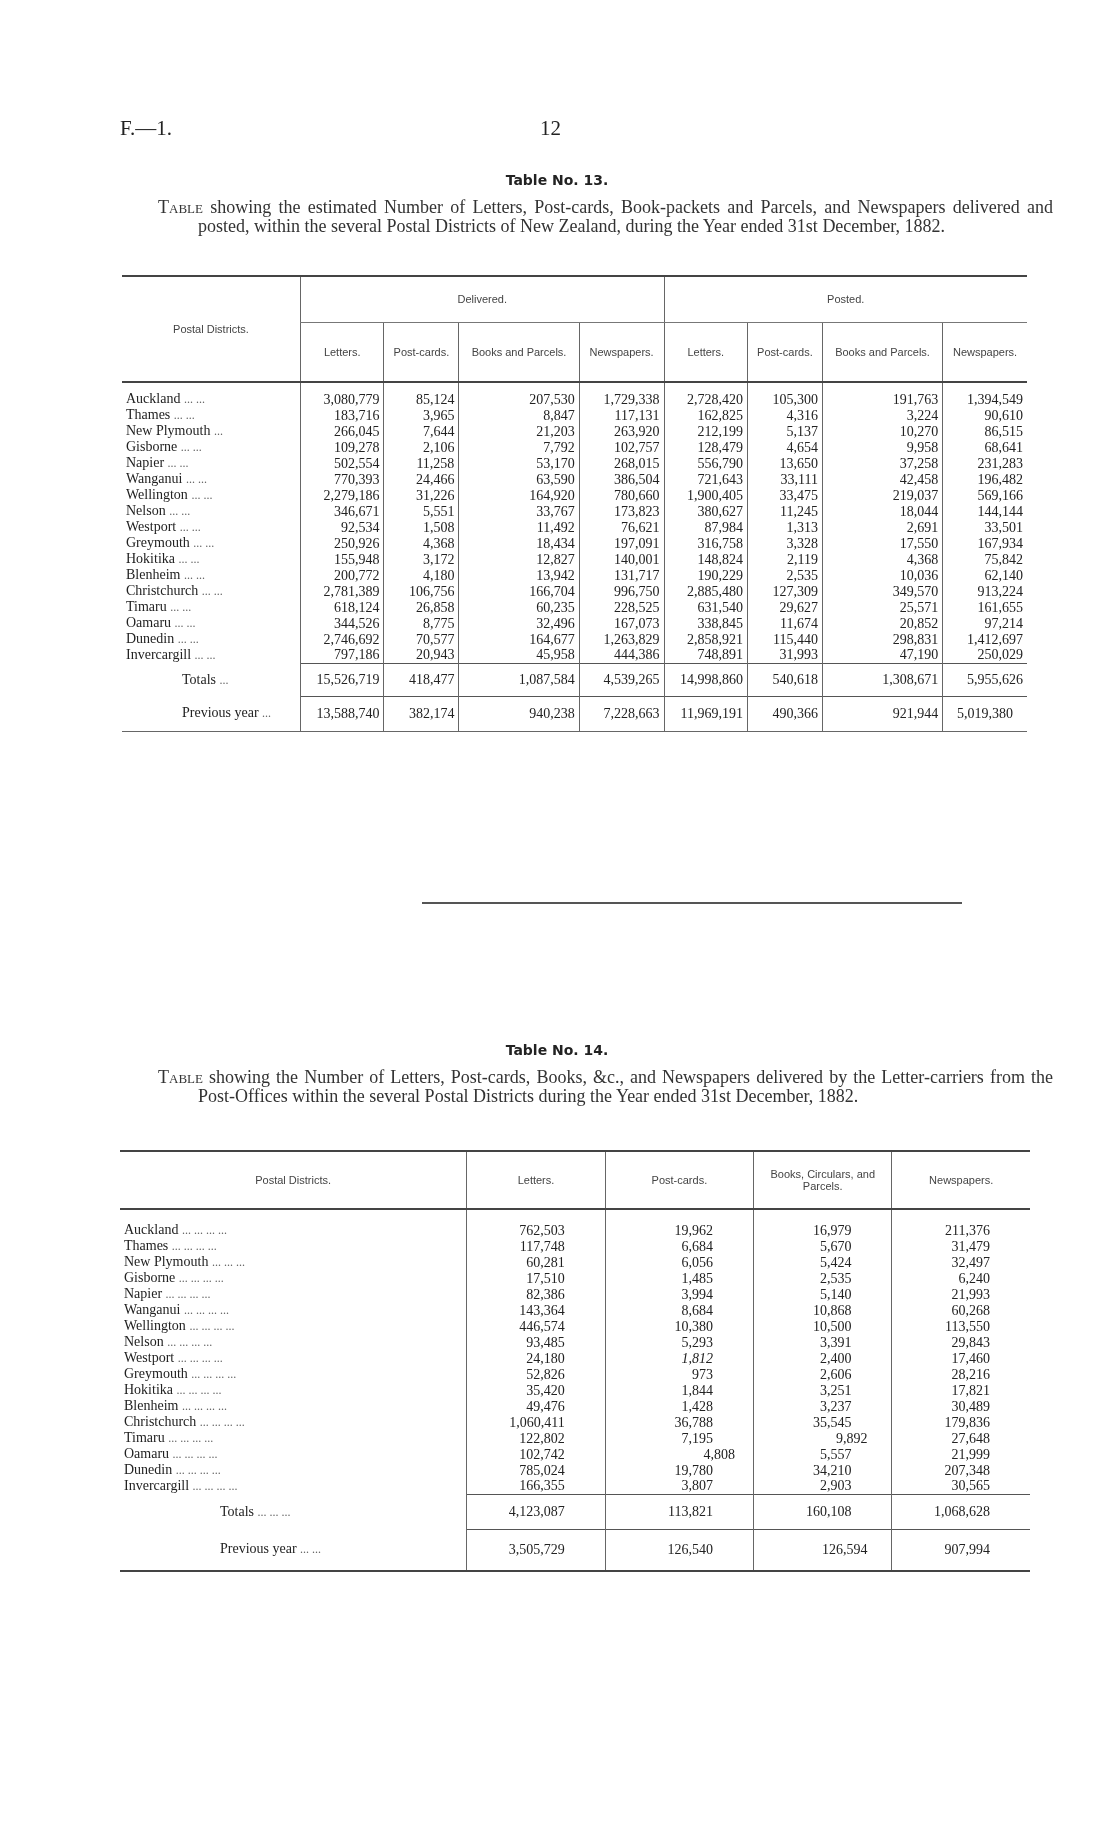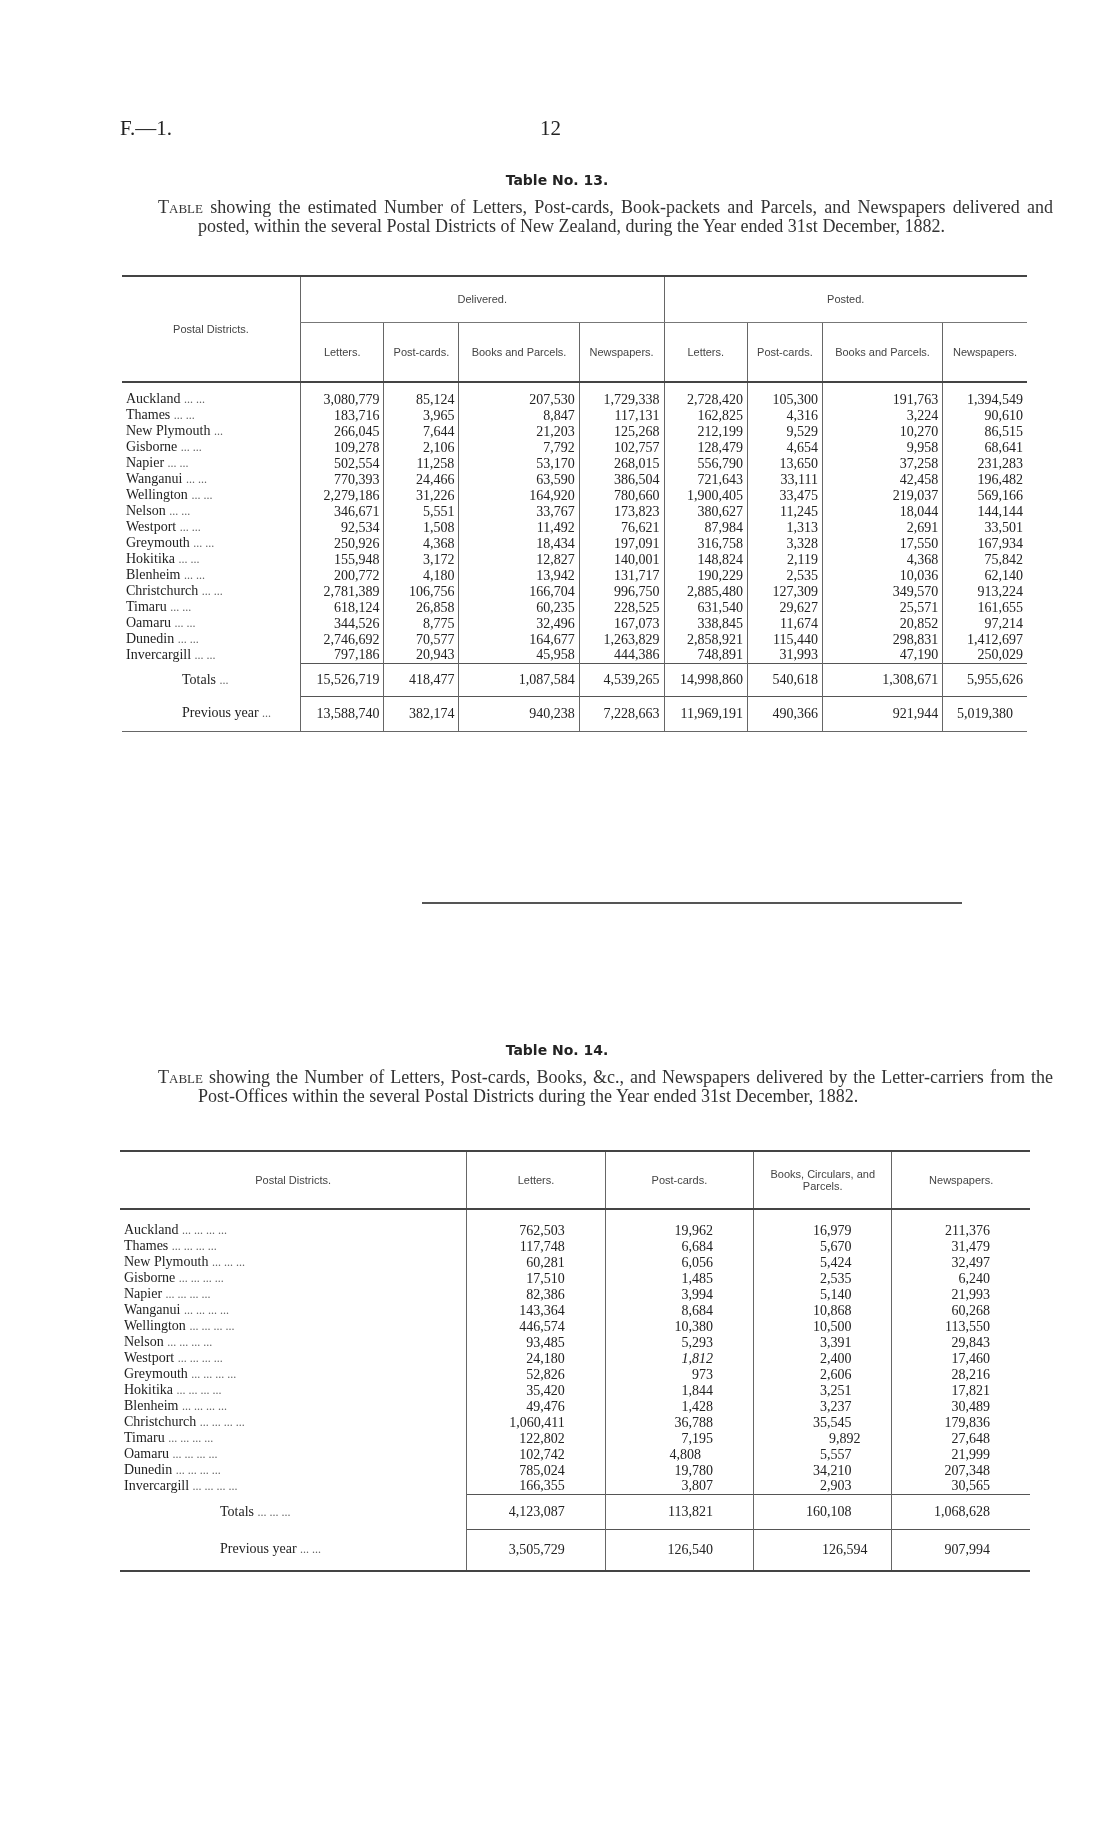--- a/index.html
+++ b/index.html
@@ -88,23 +88,23 @@
         <td class="num vl">162,825</td>
         <td class="num vl">4,316</td>
         <td class="num vl">3,224</td>
         <td class="num vl">90,610</td>
       </tr>
       <tr>
         <td class="name"><span>New Plymouth</span> <span class="dots">...</span></td>
         <td class="num vl">266,045</td>
         <td class="num vl">7,644</td>
         <td class="num vl">21,203</td>
-        <td class="num vl">125,268</td>
+        <td class="num vl">263,920</td>
         <td class="num vl">212,199</td>
-        <td class="num vl">9,529</td>
+        <td class="num vl">5,137</td>
         <td class="num vl">10,270</td>
         <td class="num vl">86,515</td>
       </tr>
       <tr>
         <td class="name"><span>Gisborne</span> <span class="dots">...          ...</span></td>
         <td class="num vl">109,278</td>
         <td class="num vl">2,106</td>
         <td class="num vl">7,792</td>
         <td class="num vl">102,757</td>
         <td class="num vl">128,479</td>
@@ -393,27 +393,27 @@
         <td class="name"><span>Christchurch</span> <span class="dots">...        ...        ...        ...</span></td>
         <td class="num vl" style="padding-right: 40px;">1,060,411</td>
         <td class="num vl" style="padding-right: 40px;">36,788</td>
         <td class="num vl" style="padding-right: 40px;">35,545</td>
         <td class="num vl" style="padding-right: 40px;">179,836</td>
       </tr>
       <tr>
         <td class="name"><span>Timaru</span> <span class="dots">...        ...        ...        ...</span></td>
         <td class="num vl" style="padding-right: 40px;">122,802</td>
         <td class="num vl" style="padding-right: 40px;">7,195</td>
-        <td class="num vl" style="padding-right: 31px; margin-top: 35px;">9,892</td>
+        <td class="num vl" style="padding-right: 24px; margin-top: 35px;">9,892</td>
         <td class="num vl" style="padding-right: 40px;">27,648</td>
       </tr>
       <tr>
         <td class="name"><span>Oamaru</span> <span class="dots">...        ...        ...        ...</span></td>
         <td class="num vl" style="padding-right: 40px;">102,742</td>
-        <td class="num vl" style="padding-right: 52px;">4,808</td>
+        <td class="num vl" style="padding-right: 18px;">4,808</td>
         <td class="num vl" style="padding-right: 40px;">5,557</td>
         <td class="num vl" style="padding-right: 40px;">21,999</td>
       </tr>
       <tr>
         <td class="name"><span>Dunedin</span> <span class="dots">...        ...        ...        ...</span></td>
         <td class="num vl" style="padding-right: 40px;">785,024</td>
         <td class="num vl" style="padding-right: 40px;">19,780</td>
         <td class="num vl" style="padding-right: 40px;">34,210</td>
         <td class="num vl" style="padding-right: 40px;">207,348</td>
       </tr>

